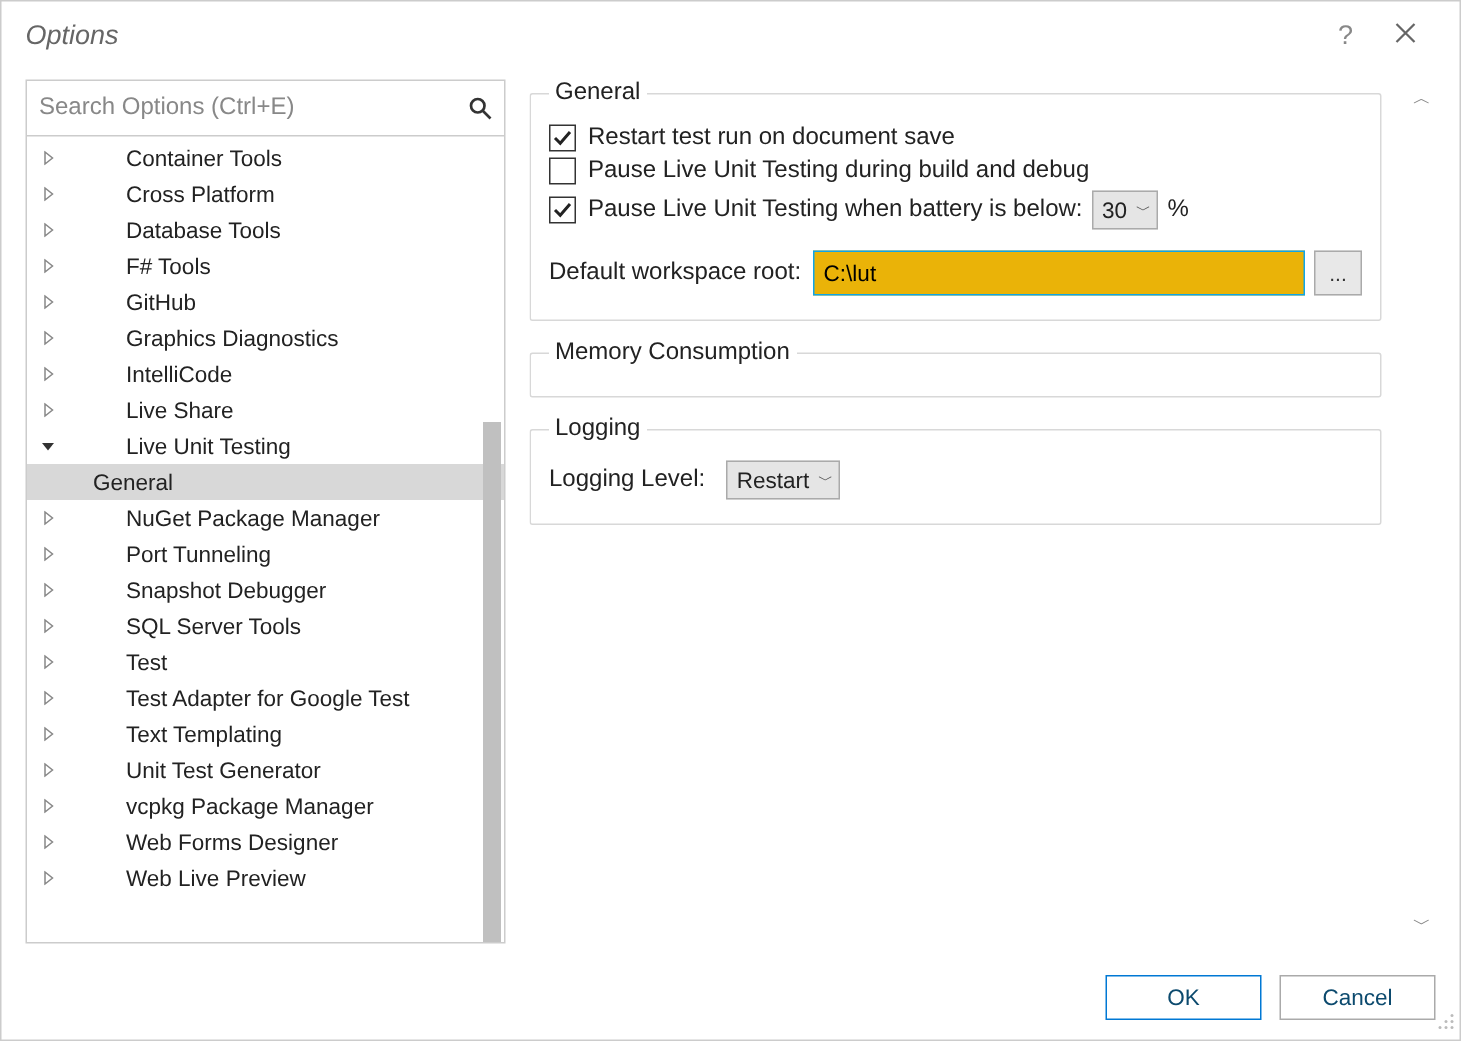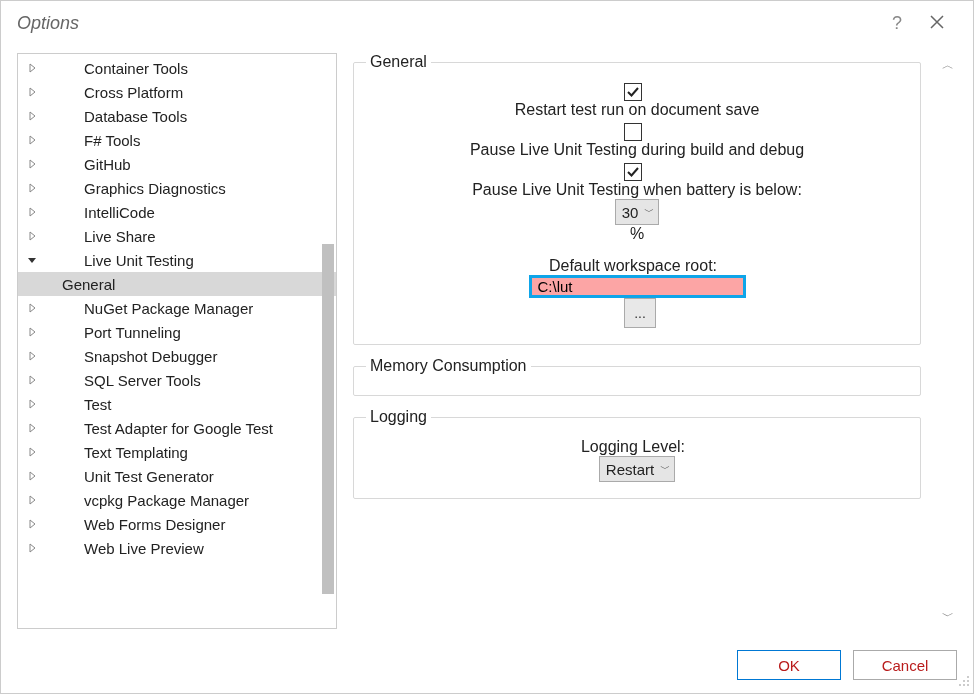--- a/index.html
+++ b/index.html
@@ -84,41 +84,41 @@
   .vscroll .arrow { color: #888; font-size: 12px; cursor: pointer; }
   fieldset {
     border: 1px solid #d8d8d8;
     border-radius: 2px;
     margin: 0 0 12px 0;
     padding: 8px 12px 12px 12px;
   }
   legend {
     font-size: 16px; color: #222; padding: 0 4px;
   }
-  .row { display: flex; align-items: center; margin: 4px 0; font-size: 16px; color: #222; flex-direction: column; }
+  .row { display: flex; align-items: center; margin: 4px 0; font-size: 16px; color: #222; }
   .chk {
     width: 18px; height: 18px;
     border: 1.5px solid #333;
     margin-right: 8px;
     display: inline-flex; align-items: center; justify-content: center;
     background: #fff;
   }
   .chk.checked svg { display: block; }
   .chk svg { display: none; width: 14px; height: 14px; }
   .inline-select {
     border: 1px solid #aaa; background: #e5e5e5;
     height: 26px; padding: 0 20px 0 6px;
     font-size: 15px; margin: 0 6px;
     position: relative; display: inline-flex; align-items: center;
   }
   .inline-select .dd { position: absolute; right: 4px; font-size: 10px; color: #555; }
   .text-input {
-    border: 3px solid #0ea5e9; height: 30px;
+    border: 1px solid #0ea5e9; height: 30px;
     padding: 0 6px; font-size: 15px; flex: 1;
-    background: #fca5a5;
+    background: #eab308;
   }
   .browse-btn {
     width: 32px; height: 30px;
     border: 1px solid #aaa; background: #e8e8e8;
     margin-left: 6px; display: inline-flex; align-items: center; justify-content: center;
     font-size: 14px; color: #333;
   }
   .action-btn {
     border: 1px solid #aaa; background: #e8e8e8;
     padding: 6px 12px; font-size: 15px; color: #222;
@@ -128,21 +128,21 @@
     border: 1px solid #aaa; height: 28px; width: 72px;
     padding: 0 6px; font-size: 15px; margin-left: 8px;
   }
   .footer {
     height: 56px; display: flex; align-items: center; justify-content: flex-end;
     gap: 12px; padding: 0 16px;
   }
   .btn {
     width: 104px; height: 30px;
     border: 1px solid #aaa; background: #fff;
-    font-size: 15px; color: #b91c1c;
+    font-size: 15px; color: #0c4a6e;
     display: inline-flex; align-items: center; justify-content: center;
     cursor: pointer;
   }
   .btn.primary { border: 1px solid #0078d4; }
   .resize-grip {
     position: absolute; right: 4px; bottom: 4px;
     color: #bbb; font-size: 12px;
   }
 </style>
 </head>
@@ -155,20 +155,27 @@
     <div class="title-btn close-x">
       <svg width="14" height="14" viewBox="0 0 14 14">
           <path d="M1 1 L13 13 M13 1 L1 13" stroke="#666" stroke-width="1.5" fill="none"></path>
         </svg>
     </div>
   </div>
 
   <div class="body">
 
     <div class="left">
+      <div class="search-wrap">
+        <input class="search" type="text" placeholder="Search Options (Ctrl+E)" style="">
+        <svg class="search-icon" viewBox="0 0 16 16">
+            <circle cx="6.5" cy="6.5" r="4.5" stroke="#333" stroke-width="1.8" fill="none"></circle>
+            <line x1="10" y1="10" x2="15" y2="15" stroke="#333" stroke-width="1.8"></line>
+          </svg>
+      </div>
       <div class="tree" id="tree">
         <div class="tree-thumb"></div>
       <div class="tree-item">
             <span class="caret">
               <svg width="10" height="10" viewBox="0 0 10 10">
                 <path d="M3 1 L3 9 L8 5 Z" fill="none" stroke="#888" stroke-width="1"></path>
               </svg>
             </span>
             <span>Container Tools</span>
           </div>

